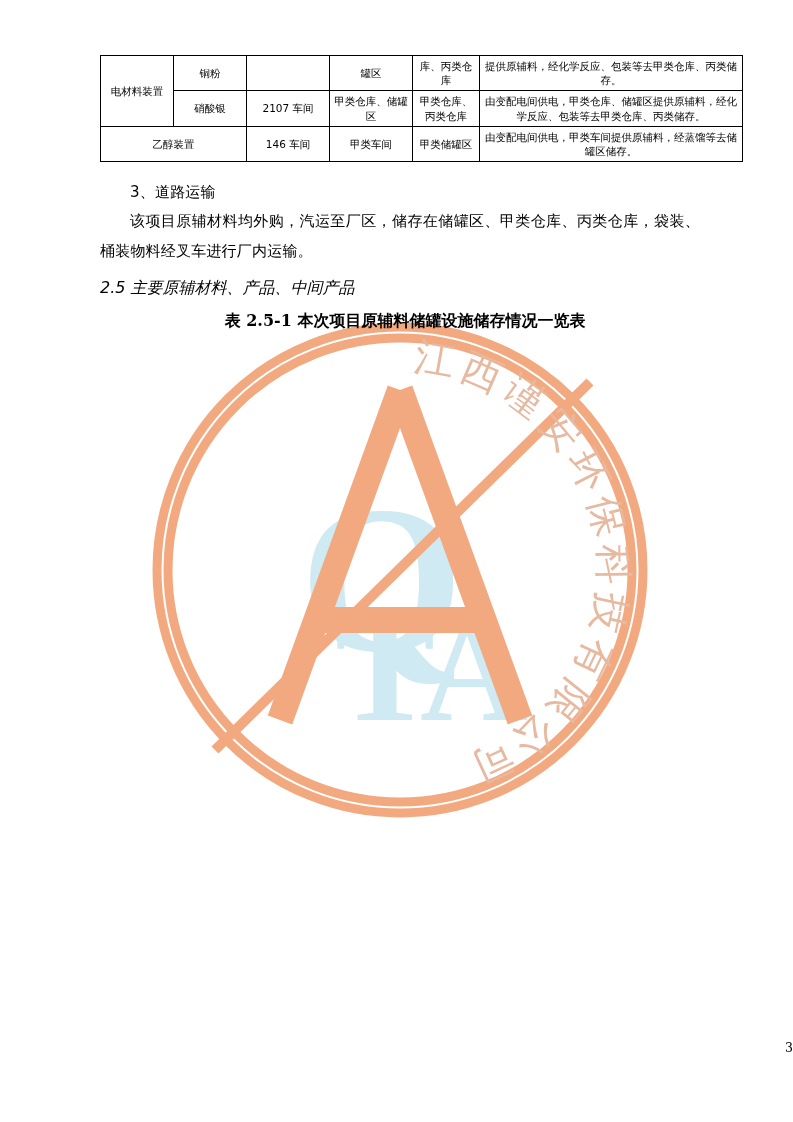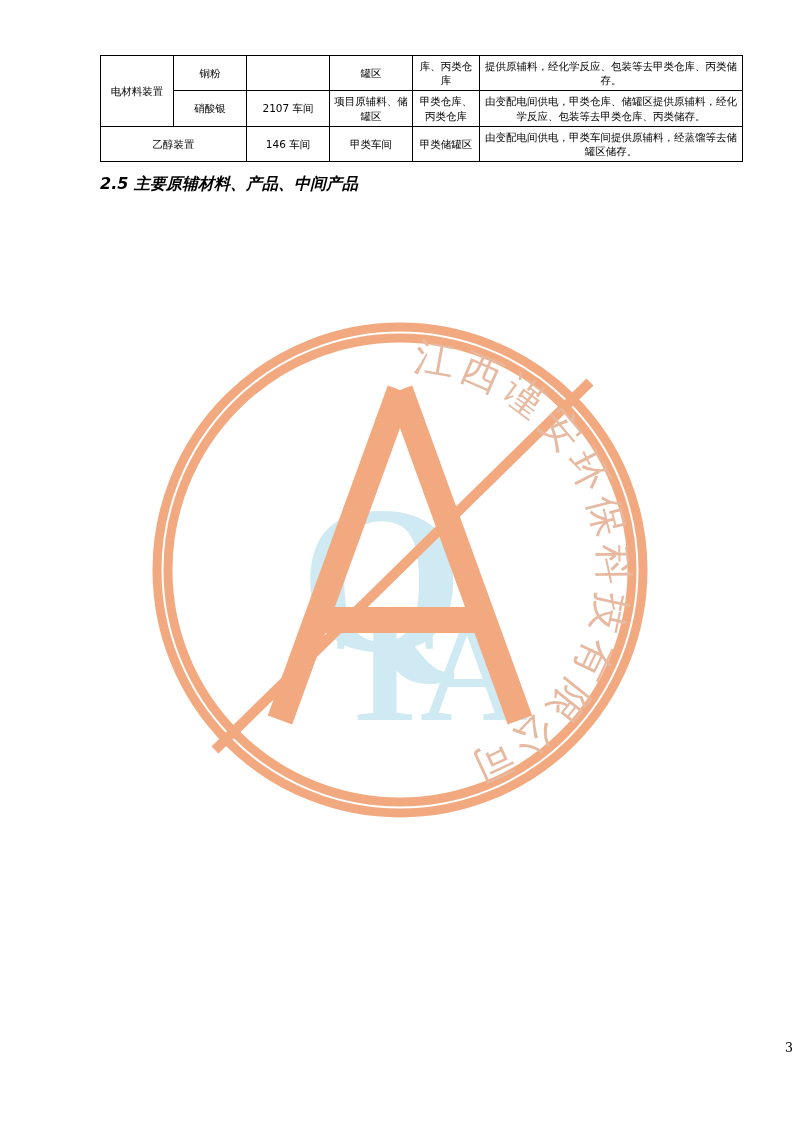--- a/index.html
+++ b/index.html
@@ -80,21 +80,21 @@
     text-align: justify;
     margin: 0;
     letter-spacing: 0.2px;
   }
   .indent2 { text-indent: 30px; }
   .first-gap { margin-top: 16px; }
 
   .heading {
     font-family: "DejaVu Sans", "Liberation Sans", sans-serif;
     font-size: 16px;
-    font-weight: bold;
+    font-weight: normal;
     font-style: italic;
     line-height: 1.95;
     margin: 6px 0 0 0;
   }
 
   .tbl-caption {
     font-family: "DejaVu Serif", "Liberation Serif", serif;
     font-size: 16px;
     font-weight: bold;
     line-height: 1.95;
@@ -157,38 +157,41 @@
           <td class="col1" rowspan="2">电材料装置</td>
           <td class="col2">铜粉</td>
           <td class="col3"></td>
           <td class="col4">罐区</td>
           <td class="col5">库、丙类仓库</td>
           <td class="col6 left">提供原辅料，经化学反应、包装等去甲类仓库、丙类储存。</td>
         </tr>
         <tr>
           <td class="col2">硝酸银</td>
           <td class="col3">2107 车间</td>
-          <td class="col4">项目原辅料、储罐区</td>
+          <td class="col4">甲类仓库、储罐区</td>
           <td class="col5">甲类仓库、丙类仓库</td>
           <td class="col6 left">由变配电间供电，甲类仓库、储罐区提供原辅料，经化学反应、包装等去甲类仓库、丙类储存。</td>
         </tr>
         <tr>
           <td class="col1" colspan="2">乙醇装置</td>
           <td class="col3">146 车间</td>
           <td class="col4">甲类车间</td>
           <td class="col5">甲类储罐区</td>
           <td class="col6 left">由变配电间供电，甲类车间提供原辅料，经蒸馏等去储罐区储存。</td>
         </tr>
       </tbody>
     </table>
 
+    <p class="para indent2 first-gap">3、道路运输</p>
+    <p class="para indent2">该项目原辅材料均外购，汽运至厂区，储存在储罐区、甲类仓库、丙类仓库，袋装、桶装物料经叉车进行厂内运输。</p>
 
     <h2 class="heading">2.5 主要原辅材料、产品、中间产品</h2>
 
 
+    <p class="tbl-caption">表 2.5-1  本次项目原辅料储罐设施储存情况一览表</p>
 
   </div>
 
   <div class="footer">
     <span>38</span>
   </div>
 
 </div>
 
 </body></html>

